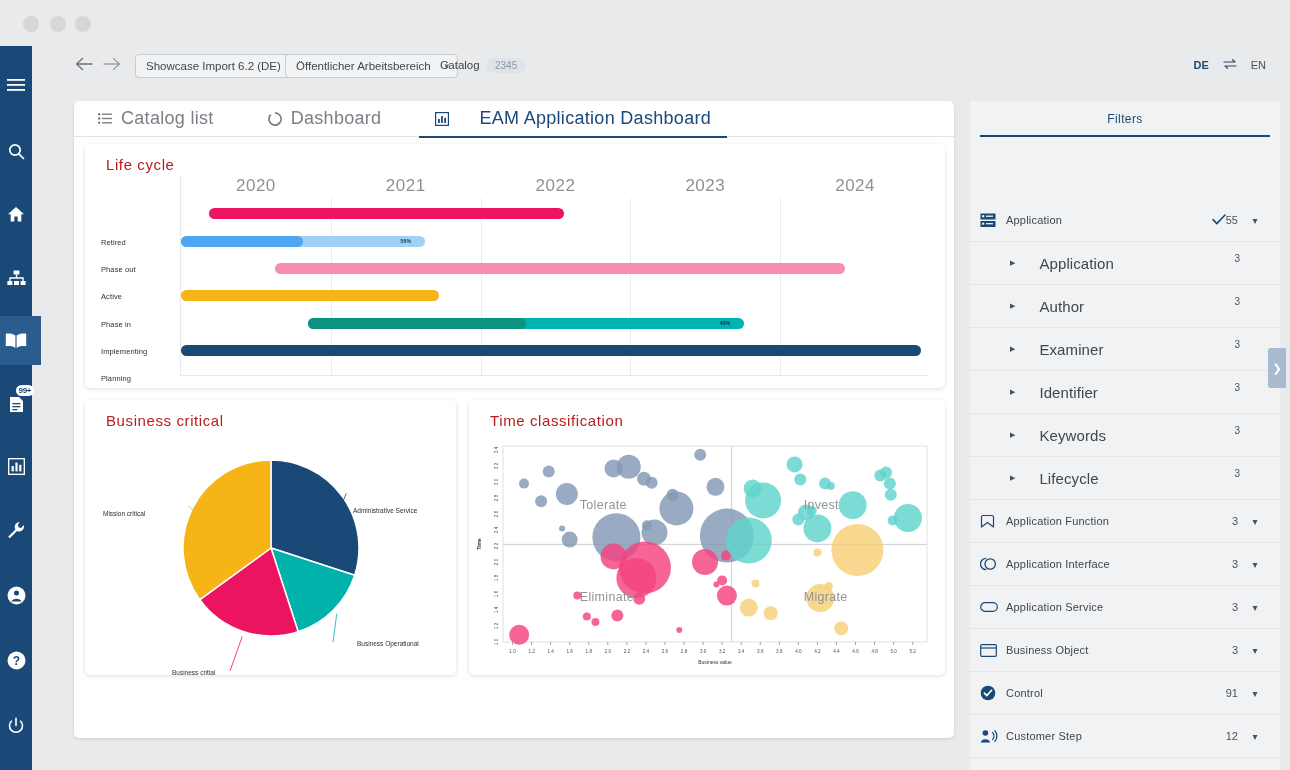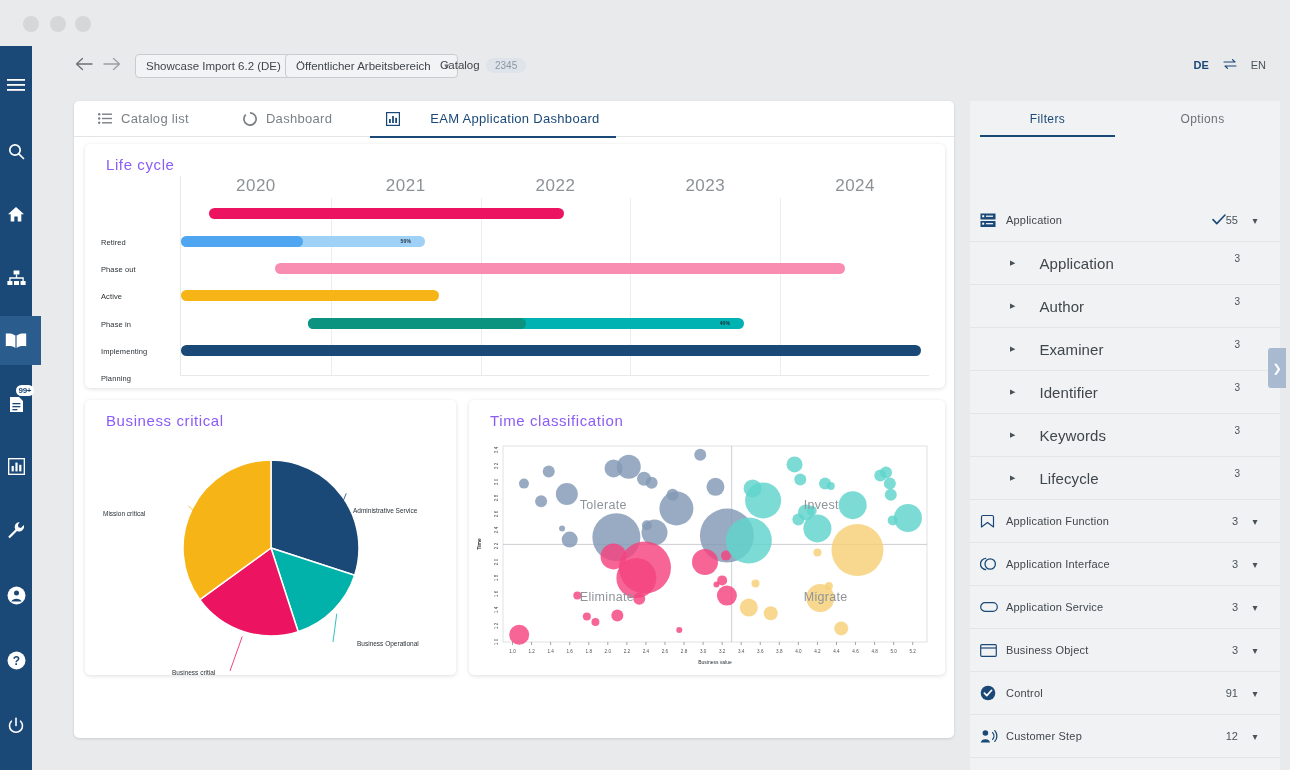--- a/index.html
+++ b/index.html
@@ -95,21 +95,21 @@
     box-shadow: 0 1px 3px rgba(0,0,0,0.12);
     overflow: hidden;
   }
   #tab-strip {
     position: absolute; left: 0; top: 0; width: 880px; height: 36px;
     border-bottom: 1px solid #e2e4e6;
     display: flex; align-items: center; padding-left: 24px;
   }
   .tab {
     display: flex; align-items: center; gap: 9px;
-    height: 36px; font-size: 13px; color: #7a8086;
+    height: 36px; font-size: 18px; color: #7a8086;
     cursor: pointer; margin-right: 54px; position: relative;
     letter-spacing: 0.3px;
   }
   .tab.active { color: #1b4977; gap: 30px; }
   .tab.active::after {
     content: ""; position: absolute; left: -16px; right: -16px; bottom: -1px;
     height: 2px; background: #1b4977;
   }
   .tab svg { display: block; }
 
@@ -117,21 +117,21 @@
   .panel {
     position: absolute; background: #ffffff;
     border-radius: 5px;
     box-shadow: 0 1px 4px rgba(0,0,0,0.13);
   }
   #panel-lifecycle { left: 11px; top: 43px; width: 860px; height: 244px; }
   #panel-pie       { left: 11px; top: 299px; width: 371px; height: 275px; }
   #panel-bubble    { left: 395px; top: 299px; width: 476px; height: 275px; }
   .panel-title {
     position: absolute; left: 21px; top: 12px;
-    font-size: 15px; color: #8b5cf6; letter-spacing: 0.6px;
+    font-size: 15px; color: #b91c1c; letter-spacing: 0.6px;
   }
 
   
   #gantt {
     position: absolute; left: 16px; top: 32px; width: 828px; height: 200px;
   }
   .gantt-rowlabel {
     position: absolute; left: 0; width: 72px;
     font-size: 7.5px; color: #2b3136; text-align: left;
     letter-spacing: 0.1px;
@@ -609,23 +609,20 @@
       </div>
   </div>
 
 </div>
 
 <div id="right-panel">
   <div id="right-tabs">
     <div class="rtab active">
       <span>Filters</span>
     </div>
-    <div class="rtab">
-      <span>Options</span>
-    </div>
   </div>
 
 
   <div id="filter-list">
       <div class="frow">
         <span class="ficon">
           <svg width="16" height="15" viewBox="0 0 16 15">
             <rect x="0.5" y="0.5" width="15" height="6" fill="#1b4977"></rect>
             <rect x="0.5" y="8" width="15" height="6" fill="#1b4977"></rect>
             <rect x="2.2" y="2.2" width="2" height="2" fill="#fff"></rect>

